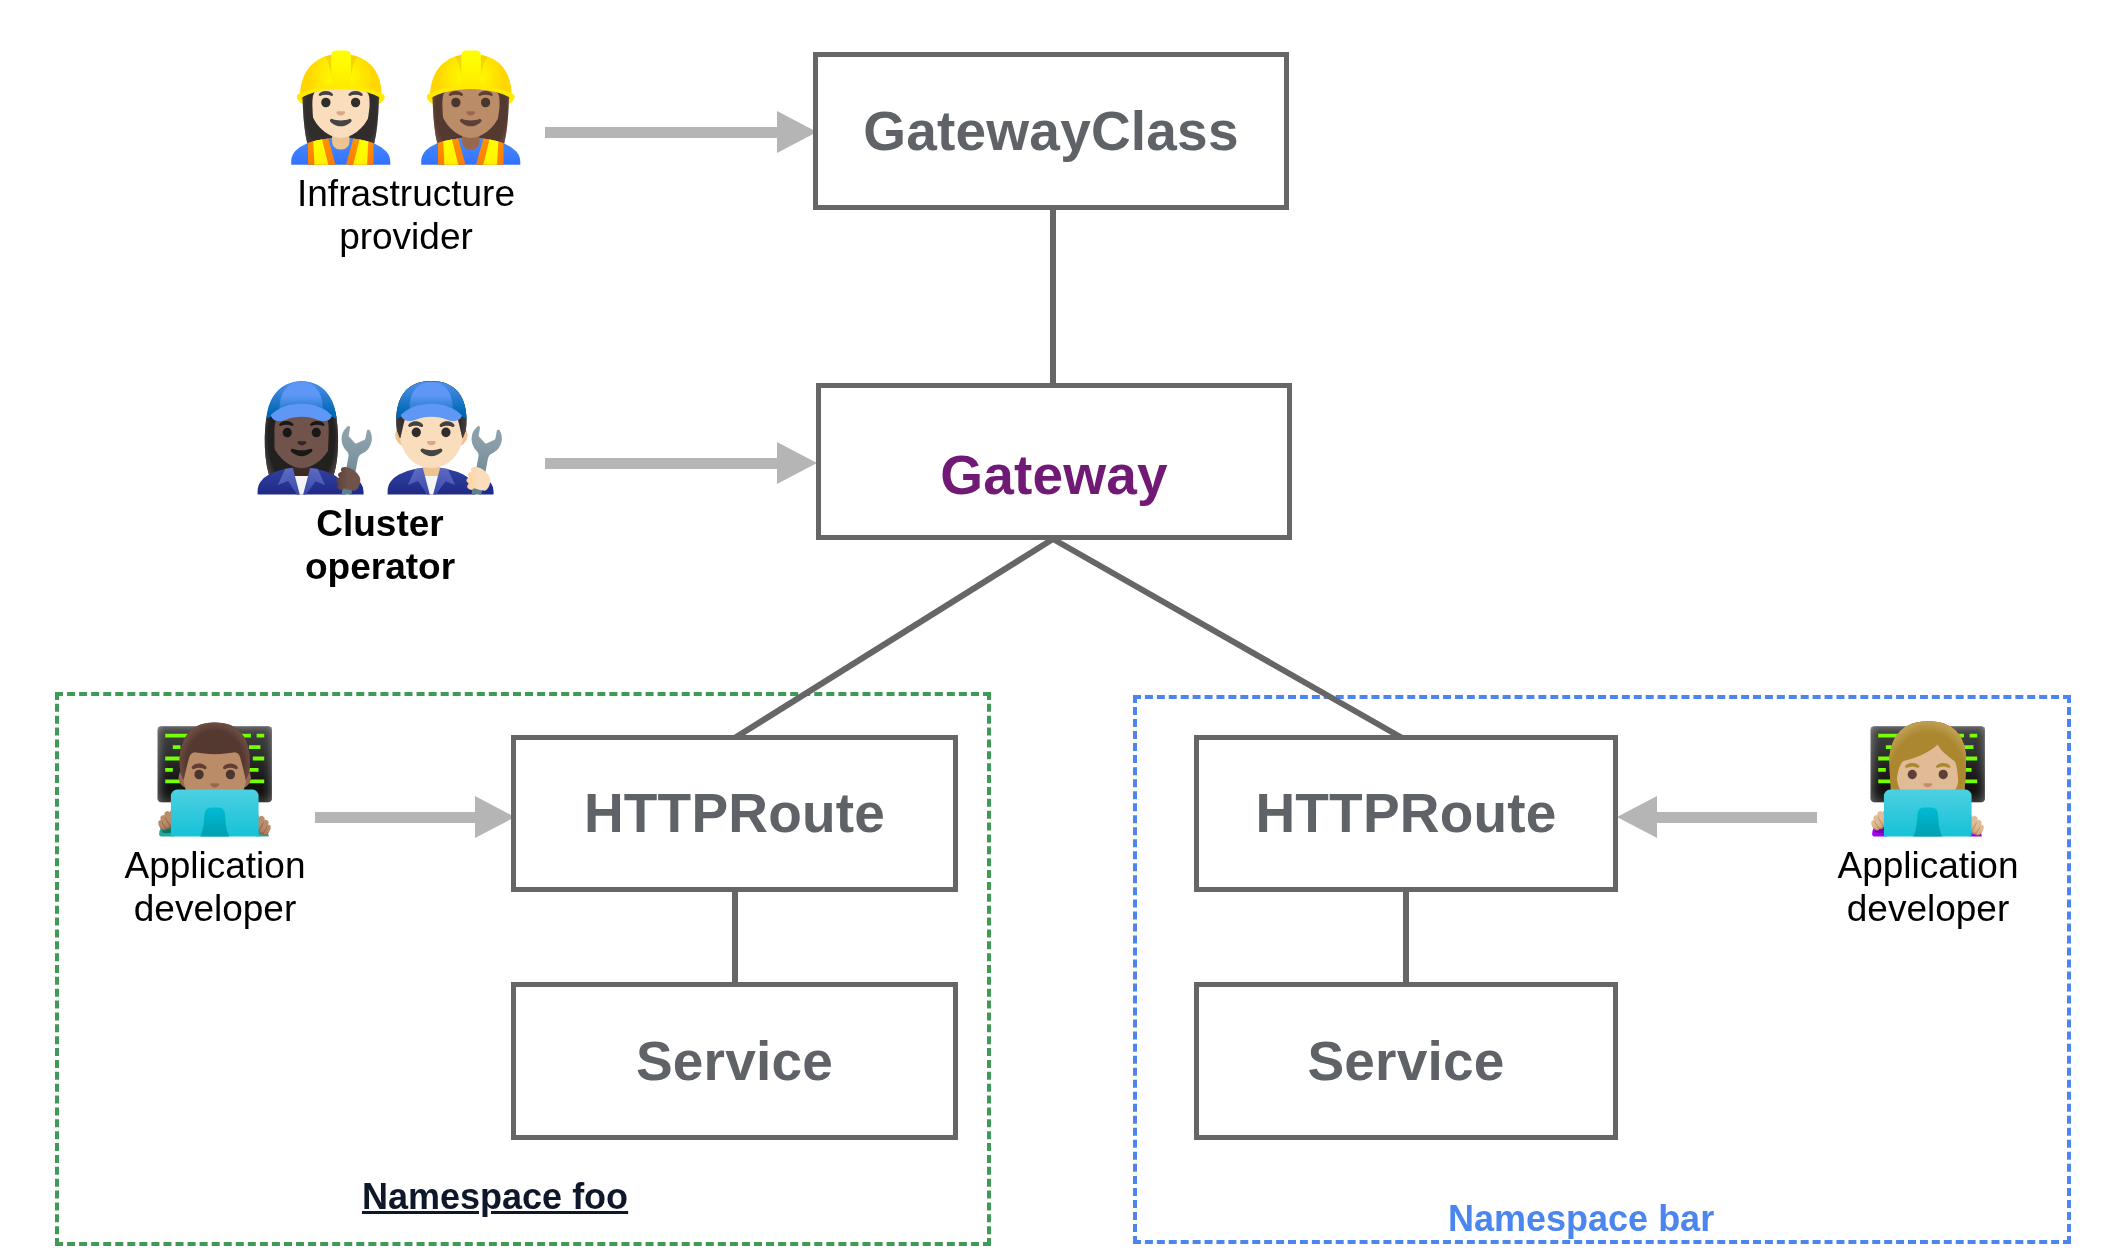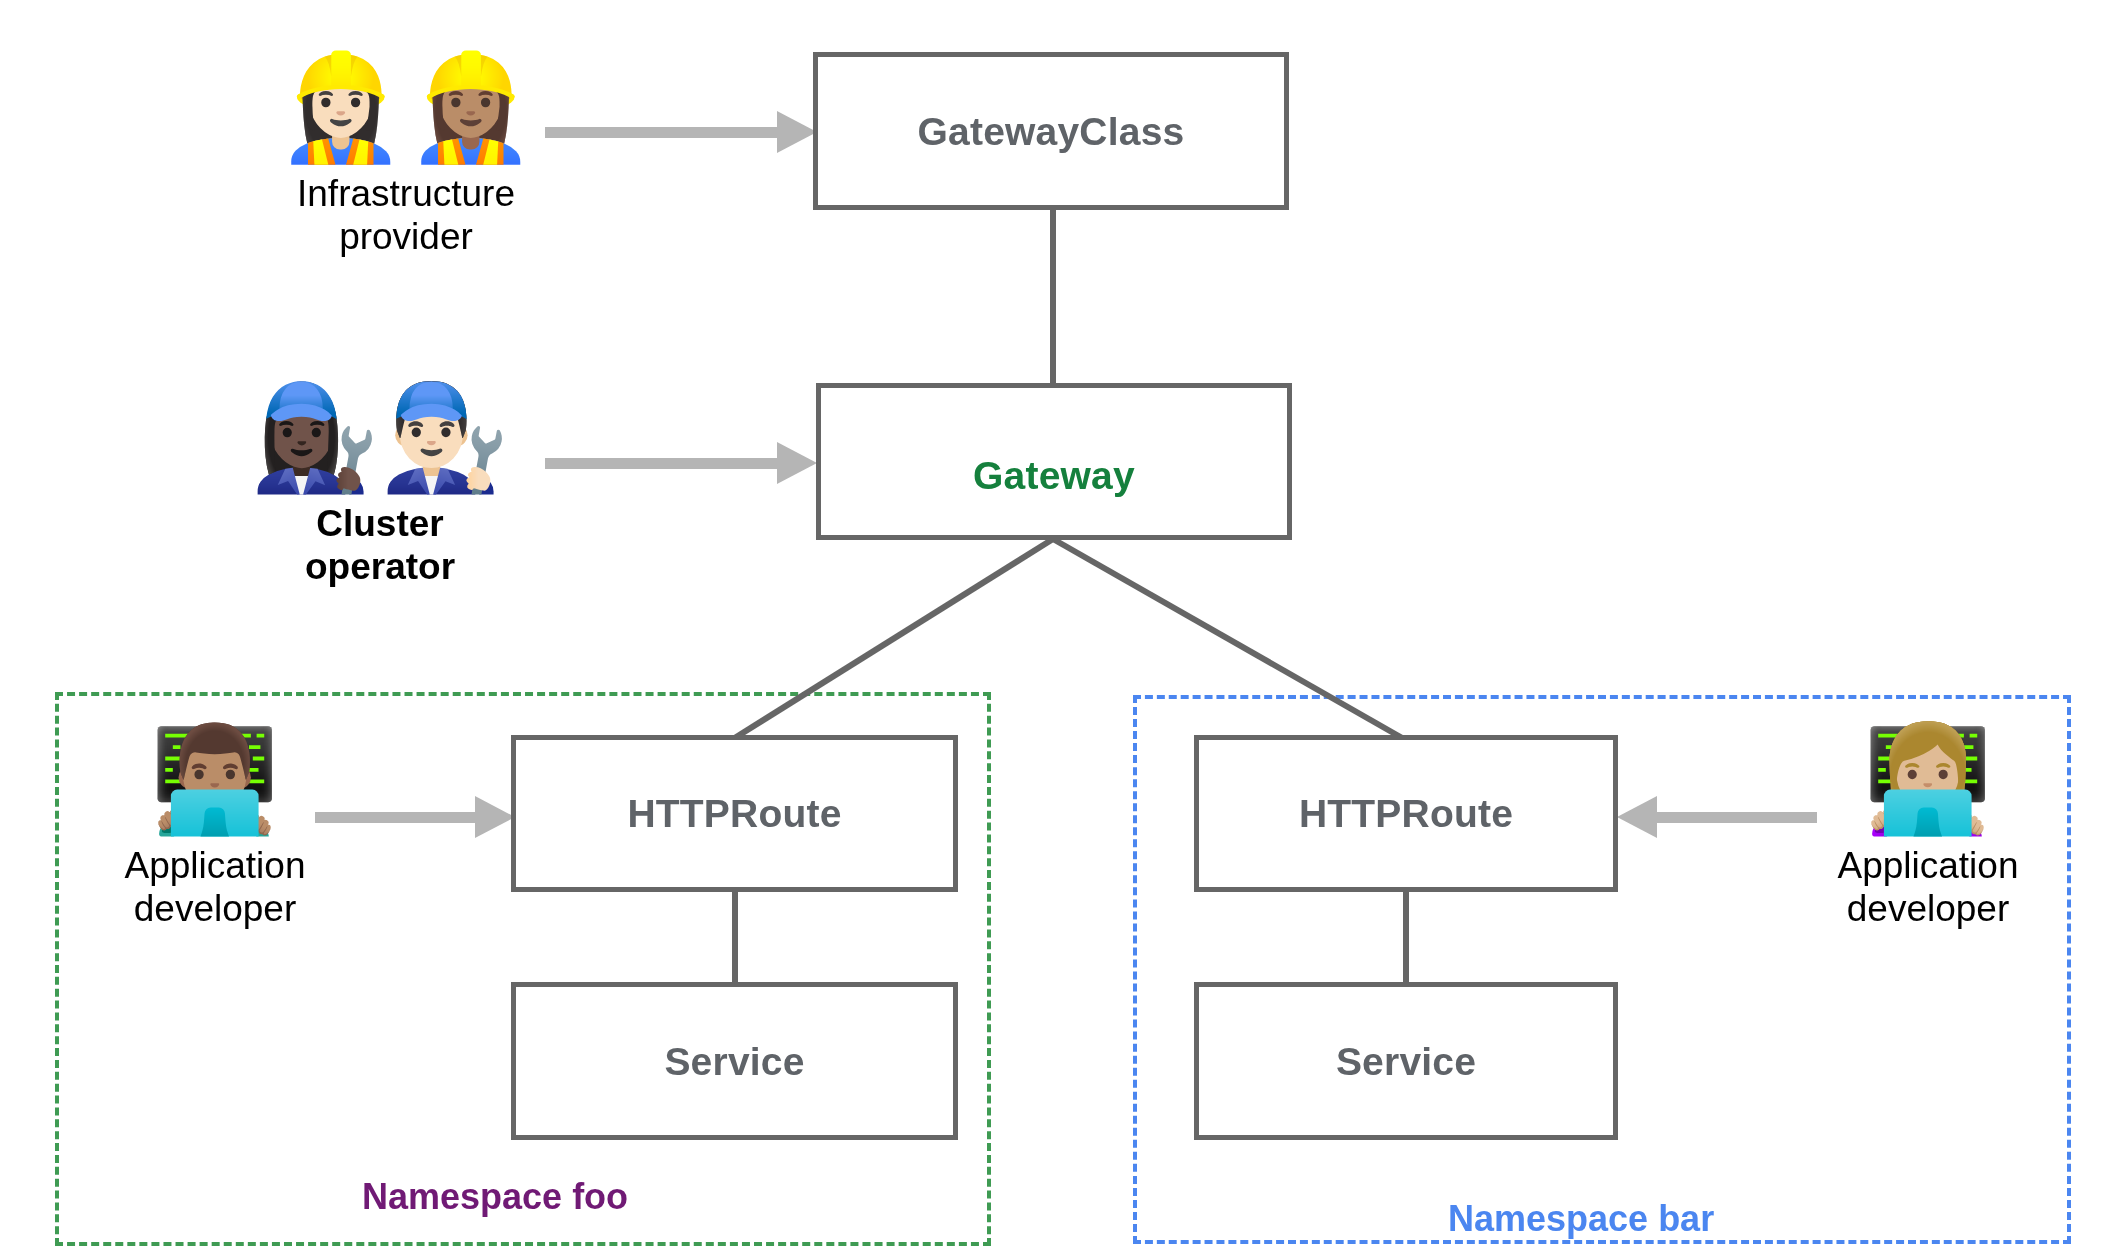--- a/index.html
+++ b/index.html
@@ -25,21 +25,21 @@
     position: absolute;
     box-sizing: border-box;
     border: 5px solid #666666;
     background: #ffffff;
     display: flex;
     align-items: center;
     justify-content: center;
     z-index: 6;
   }
   .res-box .res-label {
-    font-size: 39px;
+    font-size: 55px;
     font-weight: 700;
     color: #5f6368;
     letter-spacing: 0.2px;
     line-height: 1;
     white-space: nowrap;
   }
 
   #box-gatewayclass { left: 813px;  top: 52px;   width: 476px; height: 158px; }
   #box-gateway      { left: 816px;  top: 383px;  width: 476px; height: 157px; }
   #box-httproute-foo{ left: 511px;  top: 735px;  width: 447px; height: 157px; }
@@ -158,38 +158,38 @@
   #actor-appdev-bar .actor-emoji { font-size: 104px; }
 </style>
 </head>
 <body>
 
 <div id="diagram-root" style="background: rgb(255, 255, 255);">
 
   <div class="namespace-box" id="ns-foo" style="border-color: rgb(63, 155, 83);"></div>
   <div class="namespace-box" id="ns-bar" style="border-color: rgb(75, 134, 240);"></div>
 
-  <div class="namespace-label" id="ns-foo-label" style="color: #701a75;">Namespace foo</div>
+  <div class="namespace-label" id="ns-foo-label" style="color: #0f172a; text-decoration: underline;">Namespace foo</div>
   <div class="namespace-label" id="ns-bar-label" style="color: rgb(75, 134, 240); margin-top: 30px;">Namespace bar</div>
 
   <svg class="diag-svg" viewBox="0 0 2112 1258" xmlns="http://www.w3.org/2000/svg">
     <line x1="1053" y1="539" x2="733" y2="739" stroke="#666666" stroke-width="6"></line>
     <line x1="1053" y1="539" x2="1404" y2="739" stroke="#666666" stroke-width="6"></line>
   </svg>
 
   <div class="connector connector-v" id="conn-gwclass-gw" style="background: rgb(102, 102, 102);"></div>
   <div class="connector connector-v" id="conn-route-svc-foo" style="background: rgb(102, 102, 102);"></div>
   <div class="connector connector-v" id="conn-route-svc-bar" style="background: rgb(102, 102, 102);"></div>
 
   <div class="res-box" id="box-gatewayclass" style="border-color: rgb(102, 102, 102);">
     <span class="res-label" style="color: rgb(95, 99, 104);">GatewayClass</span>
   </div>
 
   <div class="res-box" id="box-gateway" style="border-color: rgb(102, 102, 102);">
-    <span class="res-label" style="color: #15803d; margin-top: 27px;">Gateway</span>
+    <span class="res-label" style="color: #701a75; margin-top: 27px;">Gateway</span>
   </div>
 
   <div class="res-box" id="box-httproute-foo" style="border-color: rgb(102, 102, 102);">
     <span class="res-label" style="color: rgb(95, 99, 104);">HTTPRoute</span>
   </div>
 
   <div class="res-box" id="box-service-foo" style="border-color: rgb(102, 102, 102);">
     <span class="res-label" style="color: rgb(95, 99, 104);">Service</span>
   </div>
 

